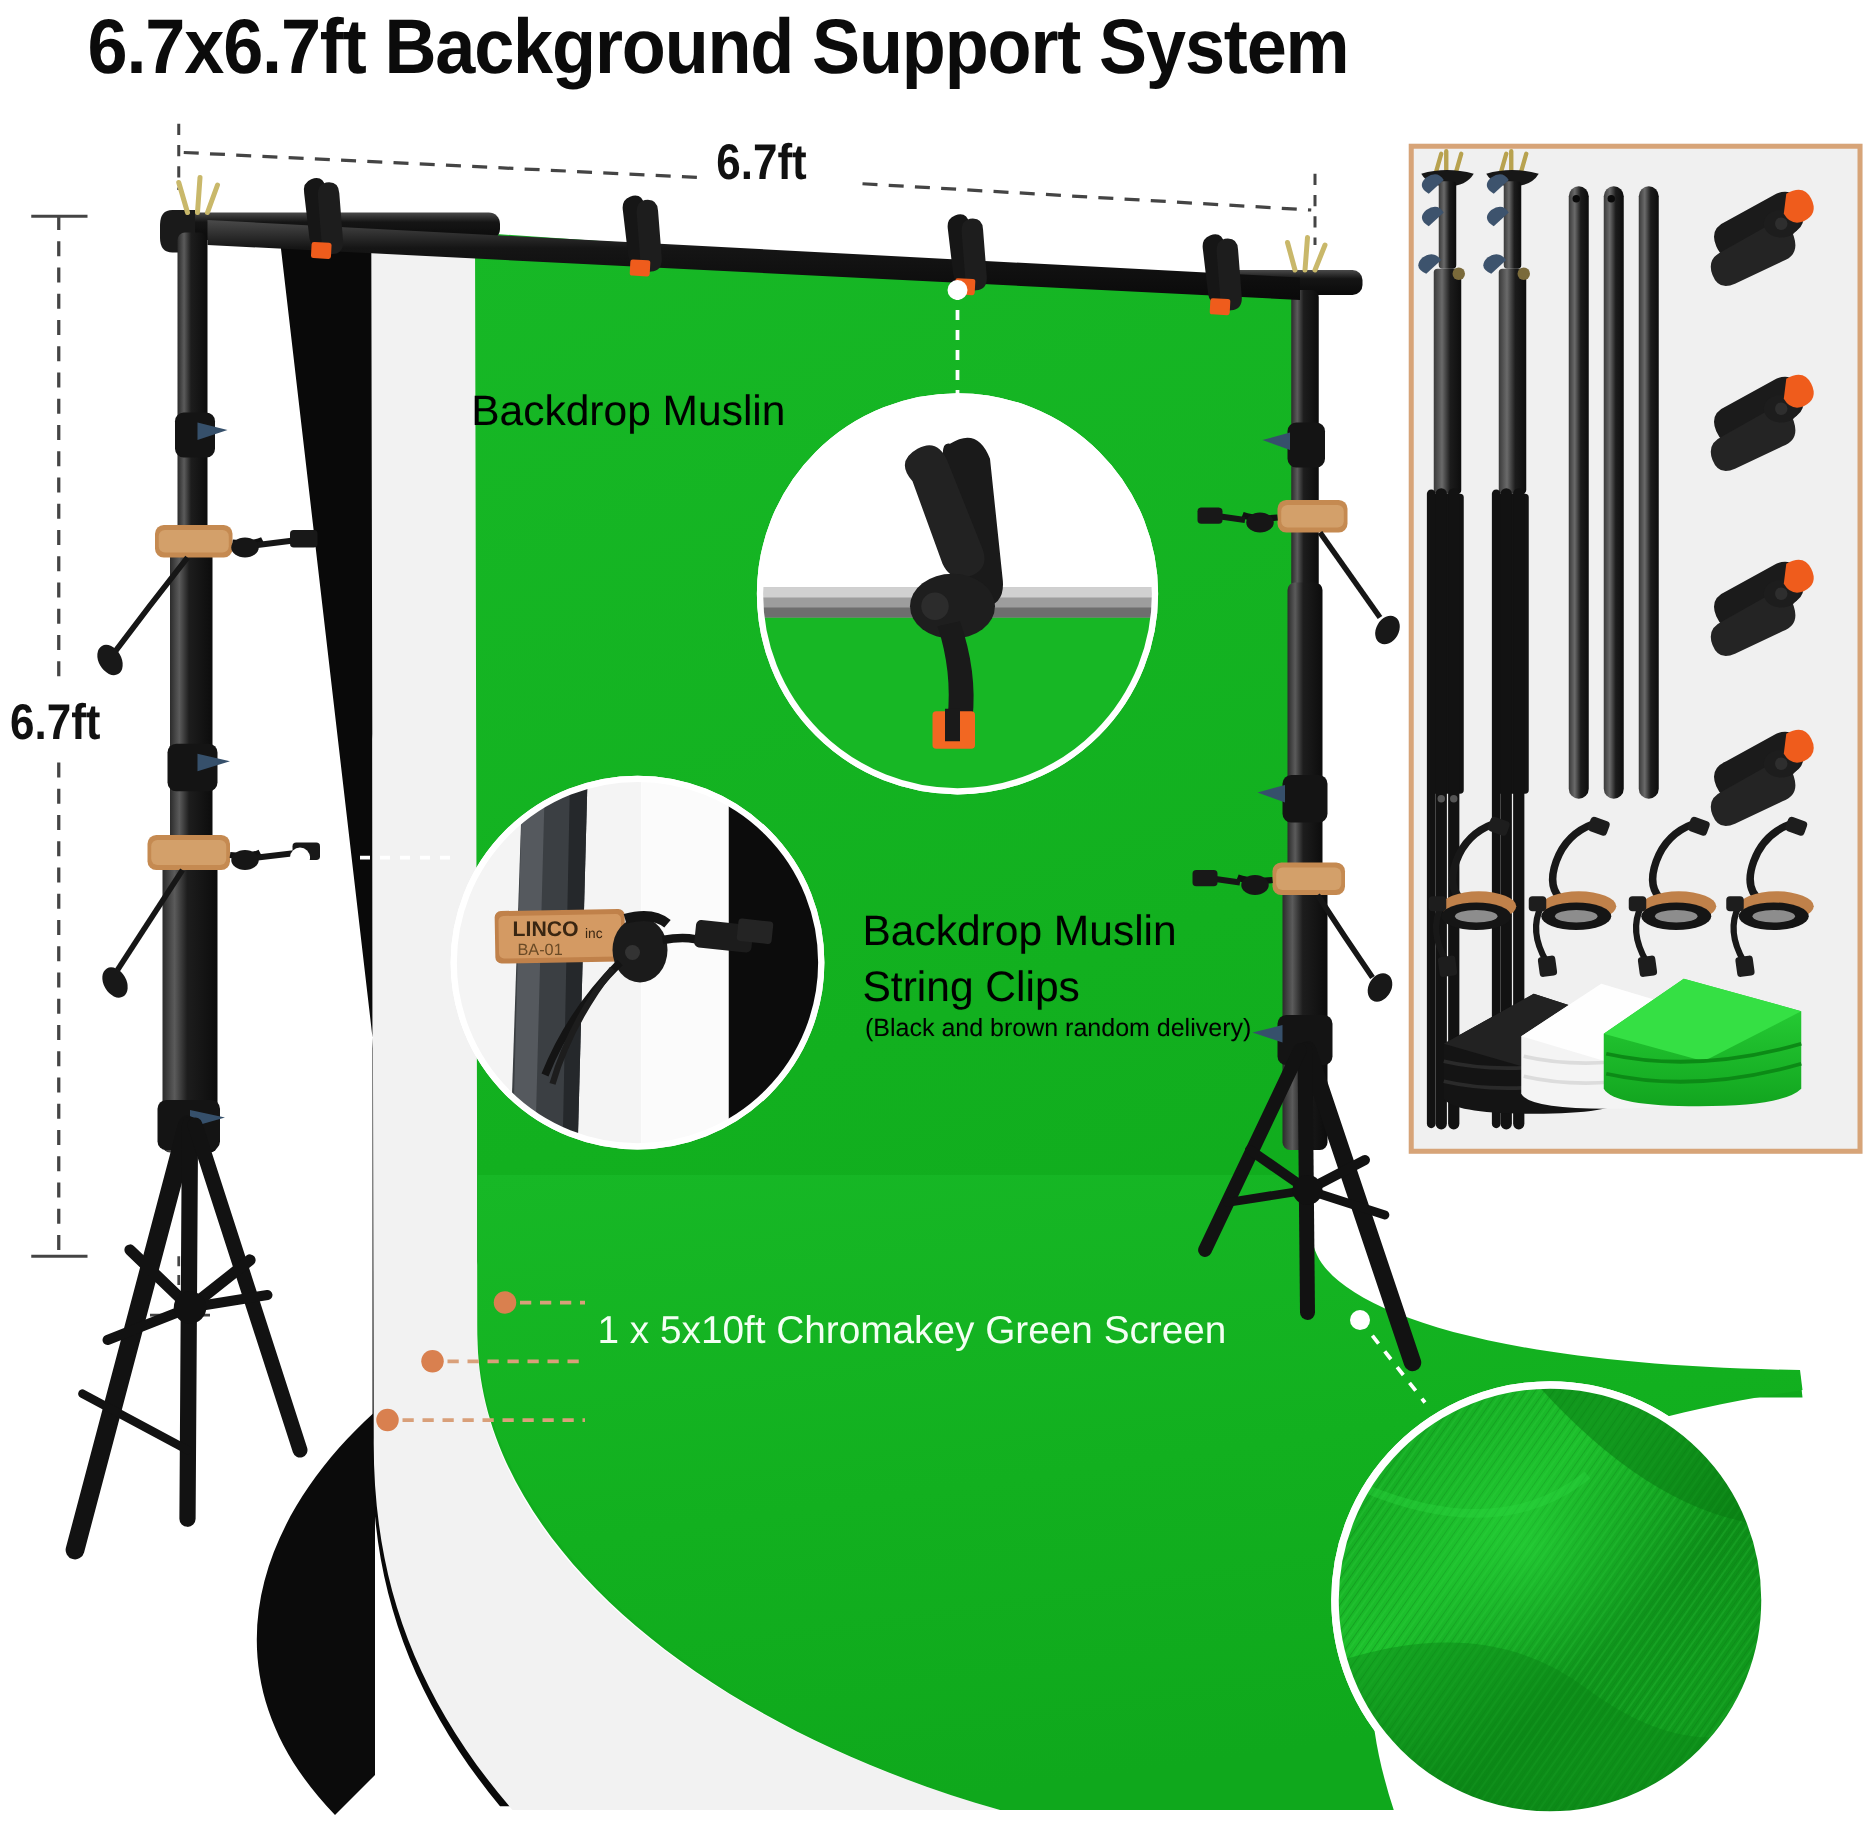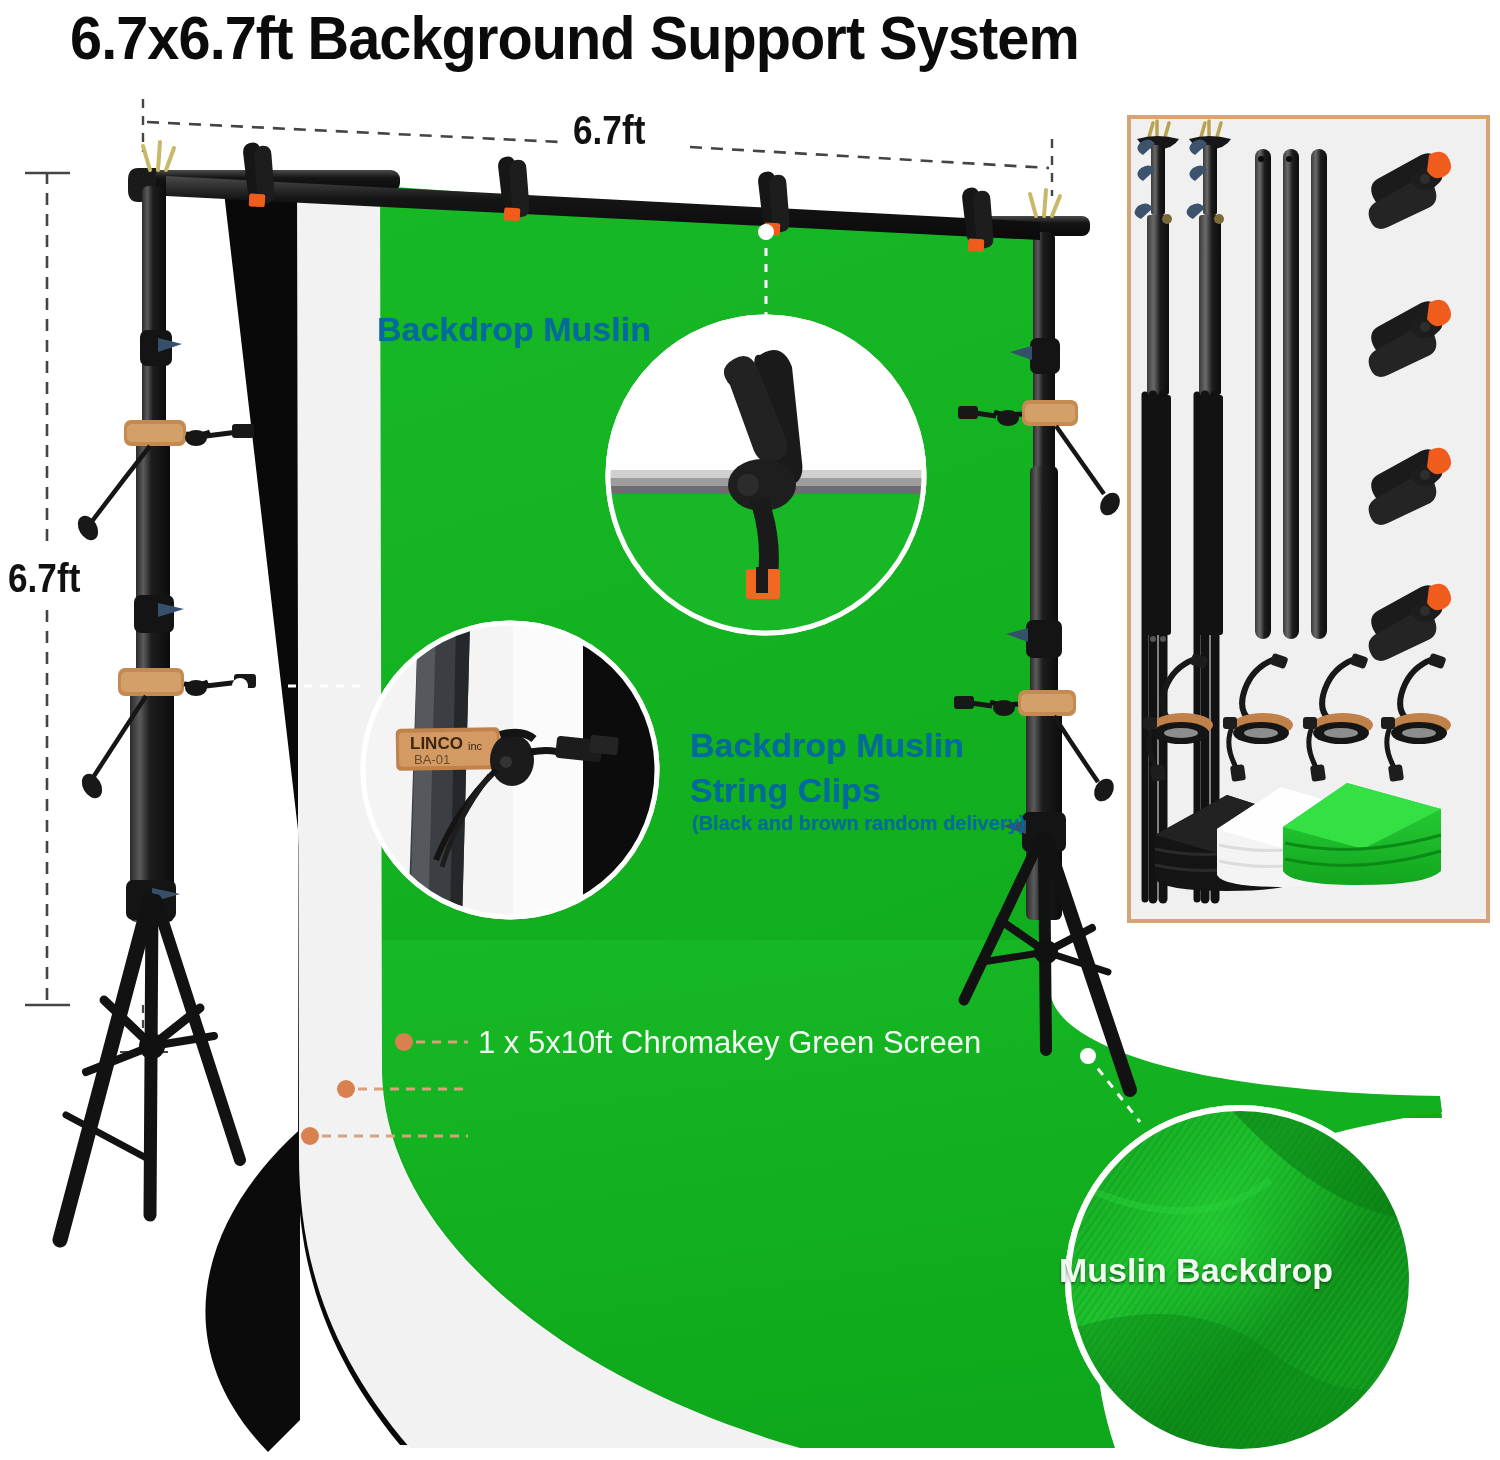--- a/index.html
+++ b/index.html
@@ -30,29 +30,29 @@
   .dimlabel{
     font-size:40px;font-weight:bold;color:#111;
     transform:scaleX(.88);transform-origin:left center;
     white-space:nowrap;
   }
   #dim-top-label{left:573px;top:108px;}
   #dim-left-label{left:8px;top:556px;}
 
   
   .wlabel{
-    color:#0369a1;font-weight:700;white-space:nowrap;
+    color:#000000;font-weight:400;white-space:nowrap;
     text-shadow:0 0 1px rgba(0,0,0,.12);
   }
   #lbl-clamps{left:377px;top:307px;font-size:34px;line-height:45px;}
   #lbl-strings{left:690px;top:723px;font-size:34px;line-height:45px;}
   #lbl-strings-sub{left:692px;top:812px;font-size:20px;text-align:center;}
 
   .itemline{
-    position:absolute;color:#f3fff3;font-size:31px;white-space:nowrap;
+    position:absolute;color:#f3fff3;font-size:31px;white-space:nowrap;margin-top:21px;
   }
   #item0{left:478px;top:1025px;}
   #item1{left:478px;top:1072px;}
   #item2{left:478px;top:1119px;}
 
   #muslin-label{
     left:1059px;top:1251px;font-size:34px;font-weight:bold;color:#eefbee;
     text-shadow:0 2px 3px rgba(0,0,0,.45);white-space:nowrap;
   }
 
@@ -393,21 +393,20 @@
   </div>
 
   <div class="abs wlabel" id="lbl-strings">
     <div>Backdrop Muslin</div>
     <div>String Clips</div>
   </div>
   <div class="abs wlabel" id="lbl-strings-sub">(Black and brown random delivery)</div>
 
   <div class="itemline" id="item0">1 x  5x10ft Chromakey Green Screen</div>
 
-  <div class="abs" id="muslin-label">Muslin Backdrop</div>
 
   <div class="abs" id="parts-panel">
     <svg width="347" height="792" viewBox="0 0 347 792">
       <defs>
         <linearGradient id="pPole" x1="0" y1="0" x2="1" y2="0">
           <stop offset="0" stop-color="#3a3a3a"></stop>
             <stop offset=".3" stop-color="#6a6a6a"></stop>
           <stop offset=".6" stop-color="#1c1c1c"></stop>
             <stop offset="1" stop-color="#0d0d0d"></stop>
         </linearGradient>

